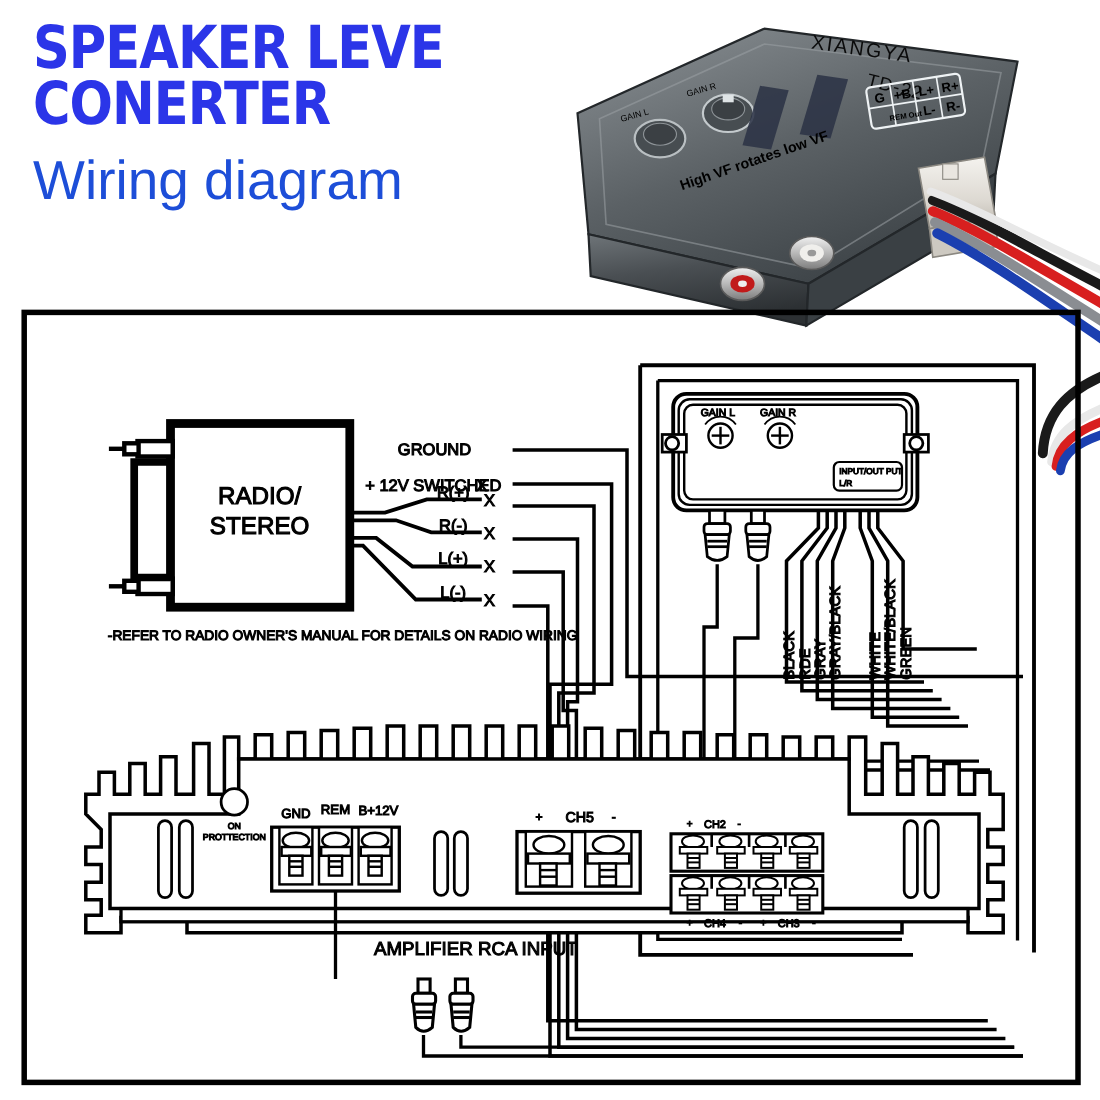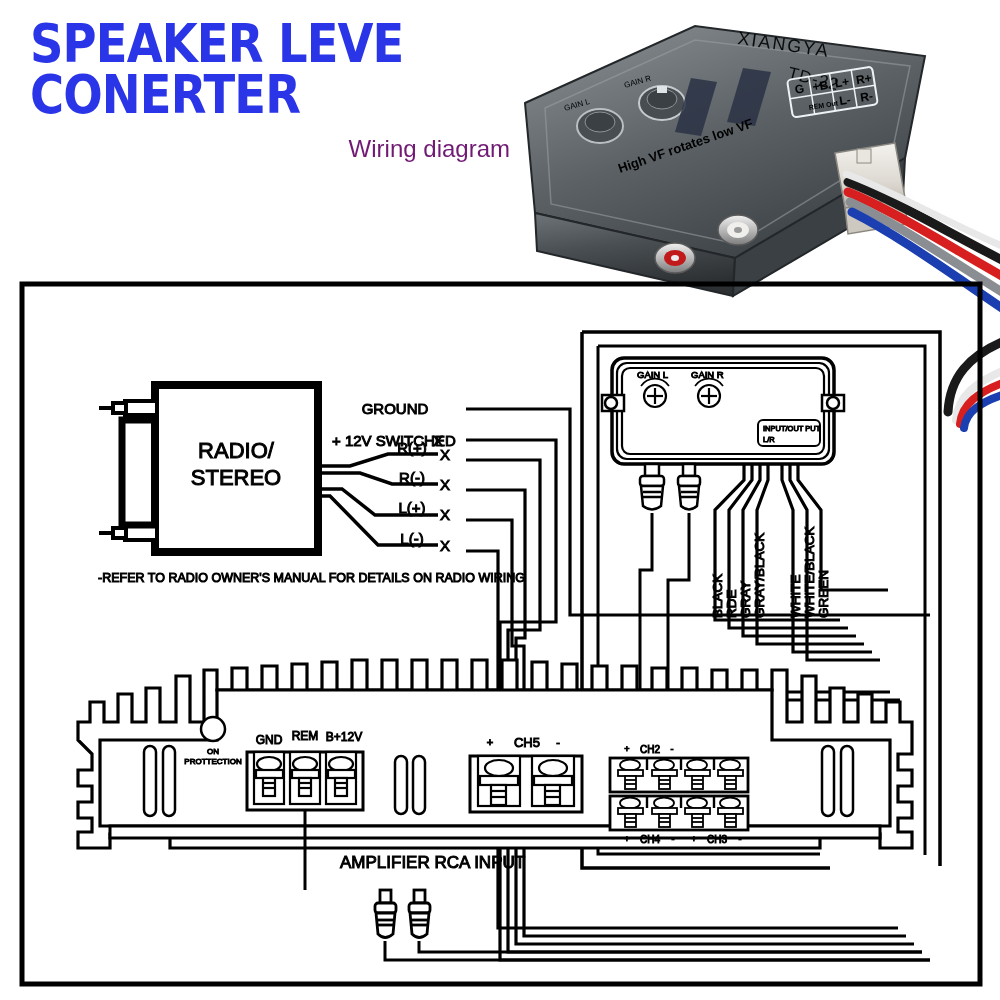--- a/index.html
+++ b/index.html
@@ -34,24 +34,23 @@
     line-height: 0.95;
     letter-spacing: -1px;
     transform: scaleX(0.86);
     transform-origin: left top;
     white-space: pre-line;
     margin: 0;
   }
   .sub-title {
     margin-top: 14px;
     font-family: "Liberation Sans", sans-serif;
-    font-size: 24px;
-    color: #701a75;
+    font-size: 50px;
+    color: #1d4ed8;
     letter-spacing: 0px;
-    text-align: right;
   }
   svg { display:block; }
   .photo-wrap {
     position: absolute;
     left: 505px;
     top: 8px;
     width: 495px;
     height: 300px;
   }
   .diagram-wrap {

